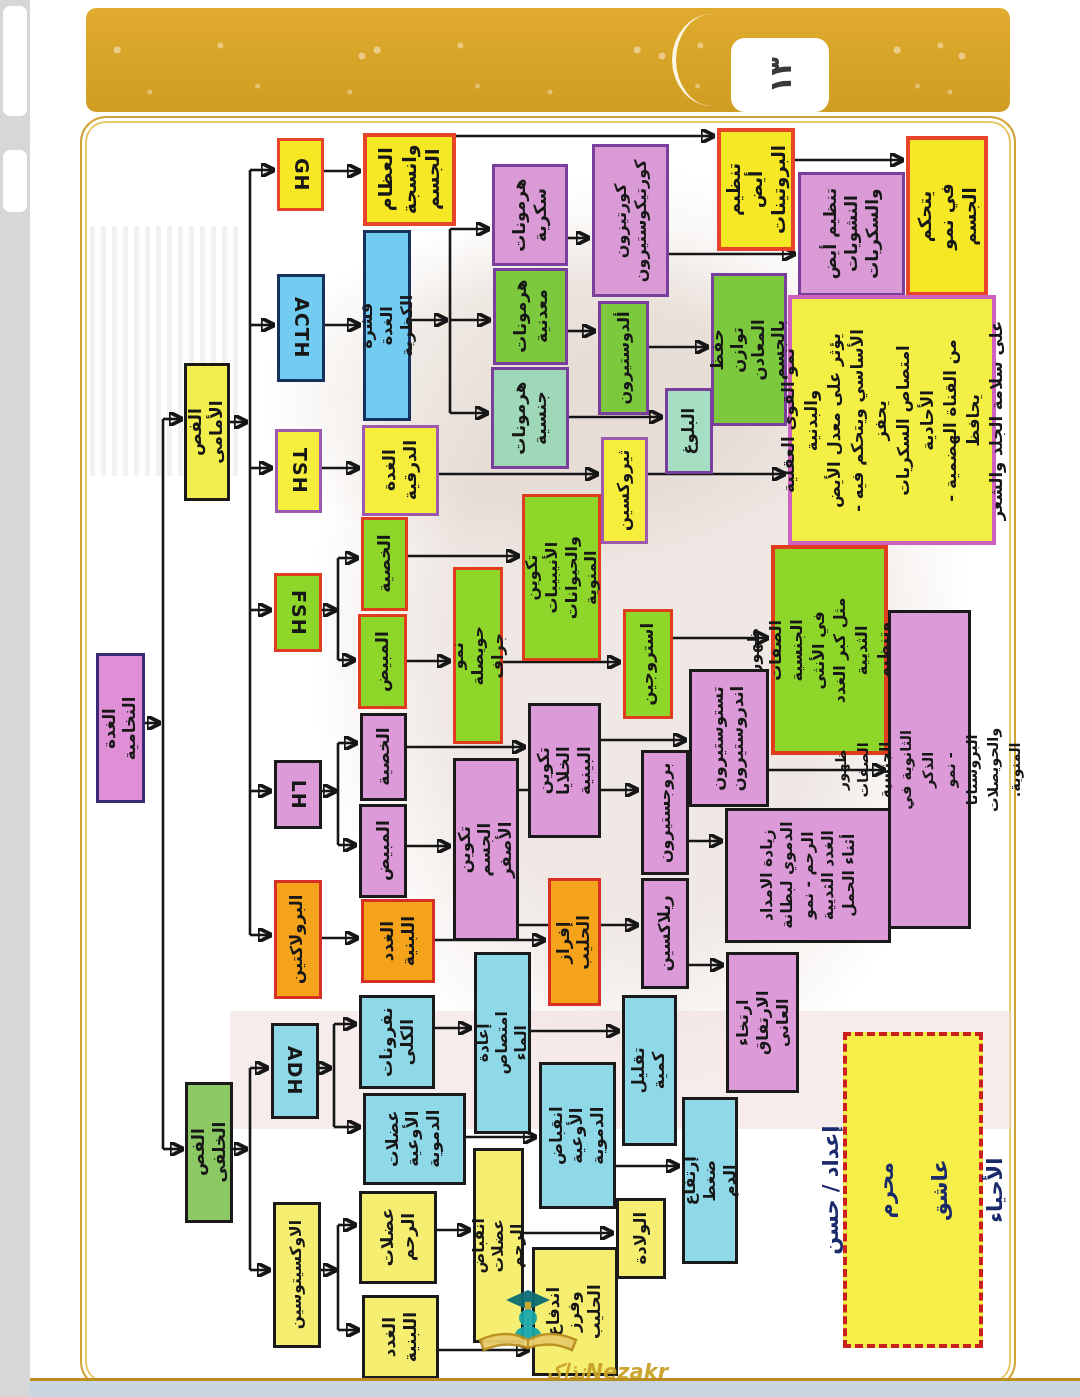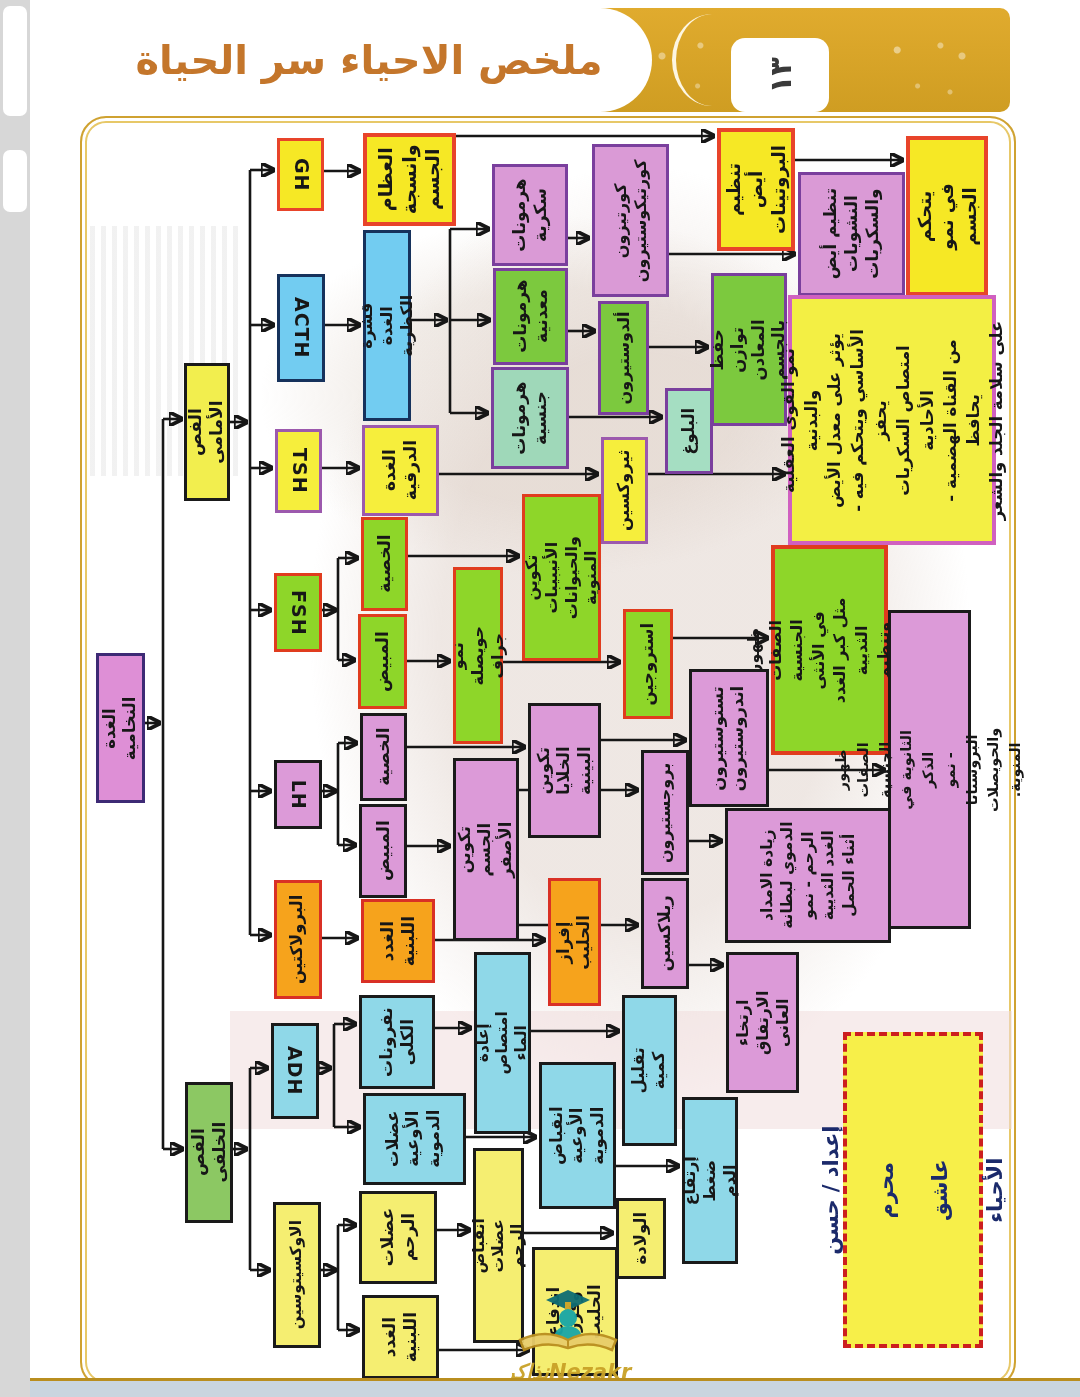--- a/index.html
+++ b/index.html
@@ -47,35 +47,32 @@
   #node-layer{position:absolute;left:0;top:0;width:1080px;height:1397px;z-index:3;}
   .node{position:absolute;border:3px solid #000;display:flex;align-items:center;justify-content:center;}
   .node.dash{border-style:dashed;border-width:4px;}
   .txt{font-weight:bold;color:#171717;text-align:center;white-space:pre-line;width:max-content;line-height:1.24;}
   .ar{transform:rotate(-90deg);direction:rtl;}
   .lat{transform:rotate(90deg);letter-spacing:1px;}
   
   #footer-line{position:absolute;left:30px;top:1378px;width:1050px;height:3px;background:#b98e1f;z-index:4;}
   #footer-strip{position:absolute;left:30px;top:1381px;width:1050px;height:16px;background:#c9d5df;z-index:4;}
   
-  #wm{position:absolute;left:468px;top:1288px;width:200px;height:104px;z-index:4;text-align:center;opacity:.95;}
+  #wm{position:absolute;left:468px;top:1288px;width:200px;height:104px;z-index:4;opacity:.95;}
   #wm-text{font-size:21px;font-weight:bold;font-style:italic;color:#c9a227;direction:rtl;margin-top:-4px;}
 </style>
 </head>
 <body>
 
 <div id="side-strip">
   <div class="thumb" style="top:6px;height:110px;"></div>
   <div class="thumb" style="top:150px;height:62px;"></div>
 </div>
 
 <div id="banner">
-  <div id="title-plate">
-    <span id="page-title">ملخص الاحياء سر الحياة</span>
-  </div>
   <div id="banner-arc"></div>
   <div id="page-tab">
     <span id="page-num">١٣</span>
   </div>
 </div>
 
 <div id="panel"></div>
 <div id="face-layer">
   <div id="face-band"></div>
   <div id="stripe-patch"></div>

